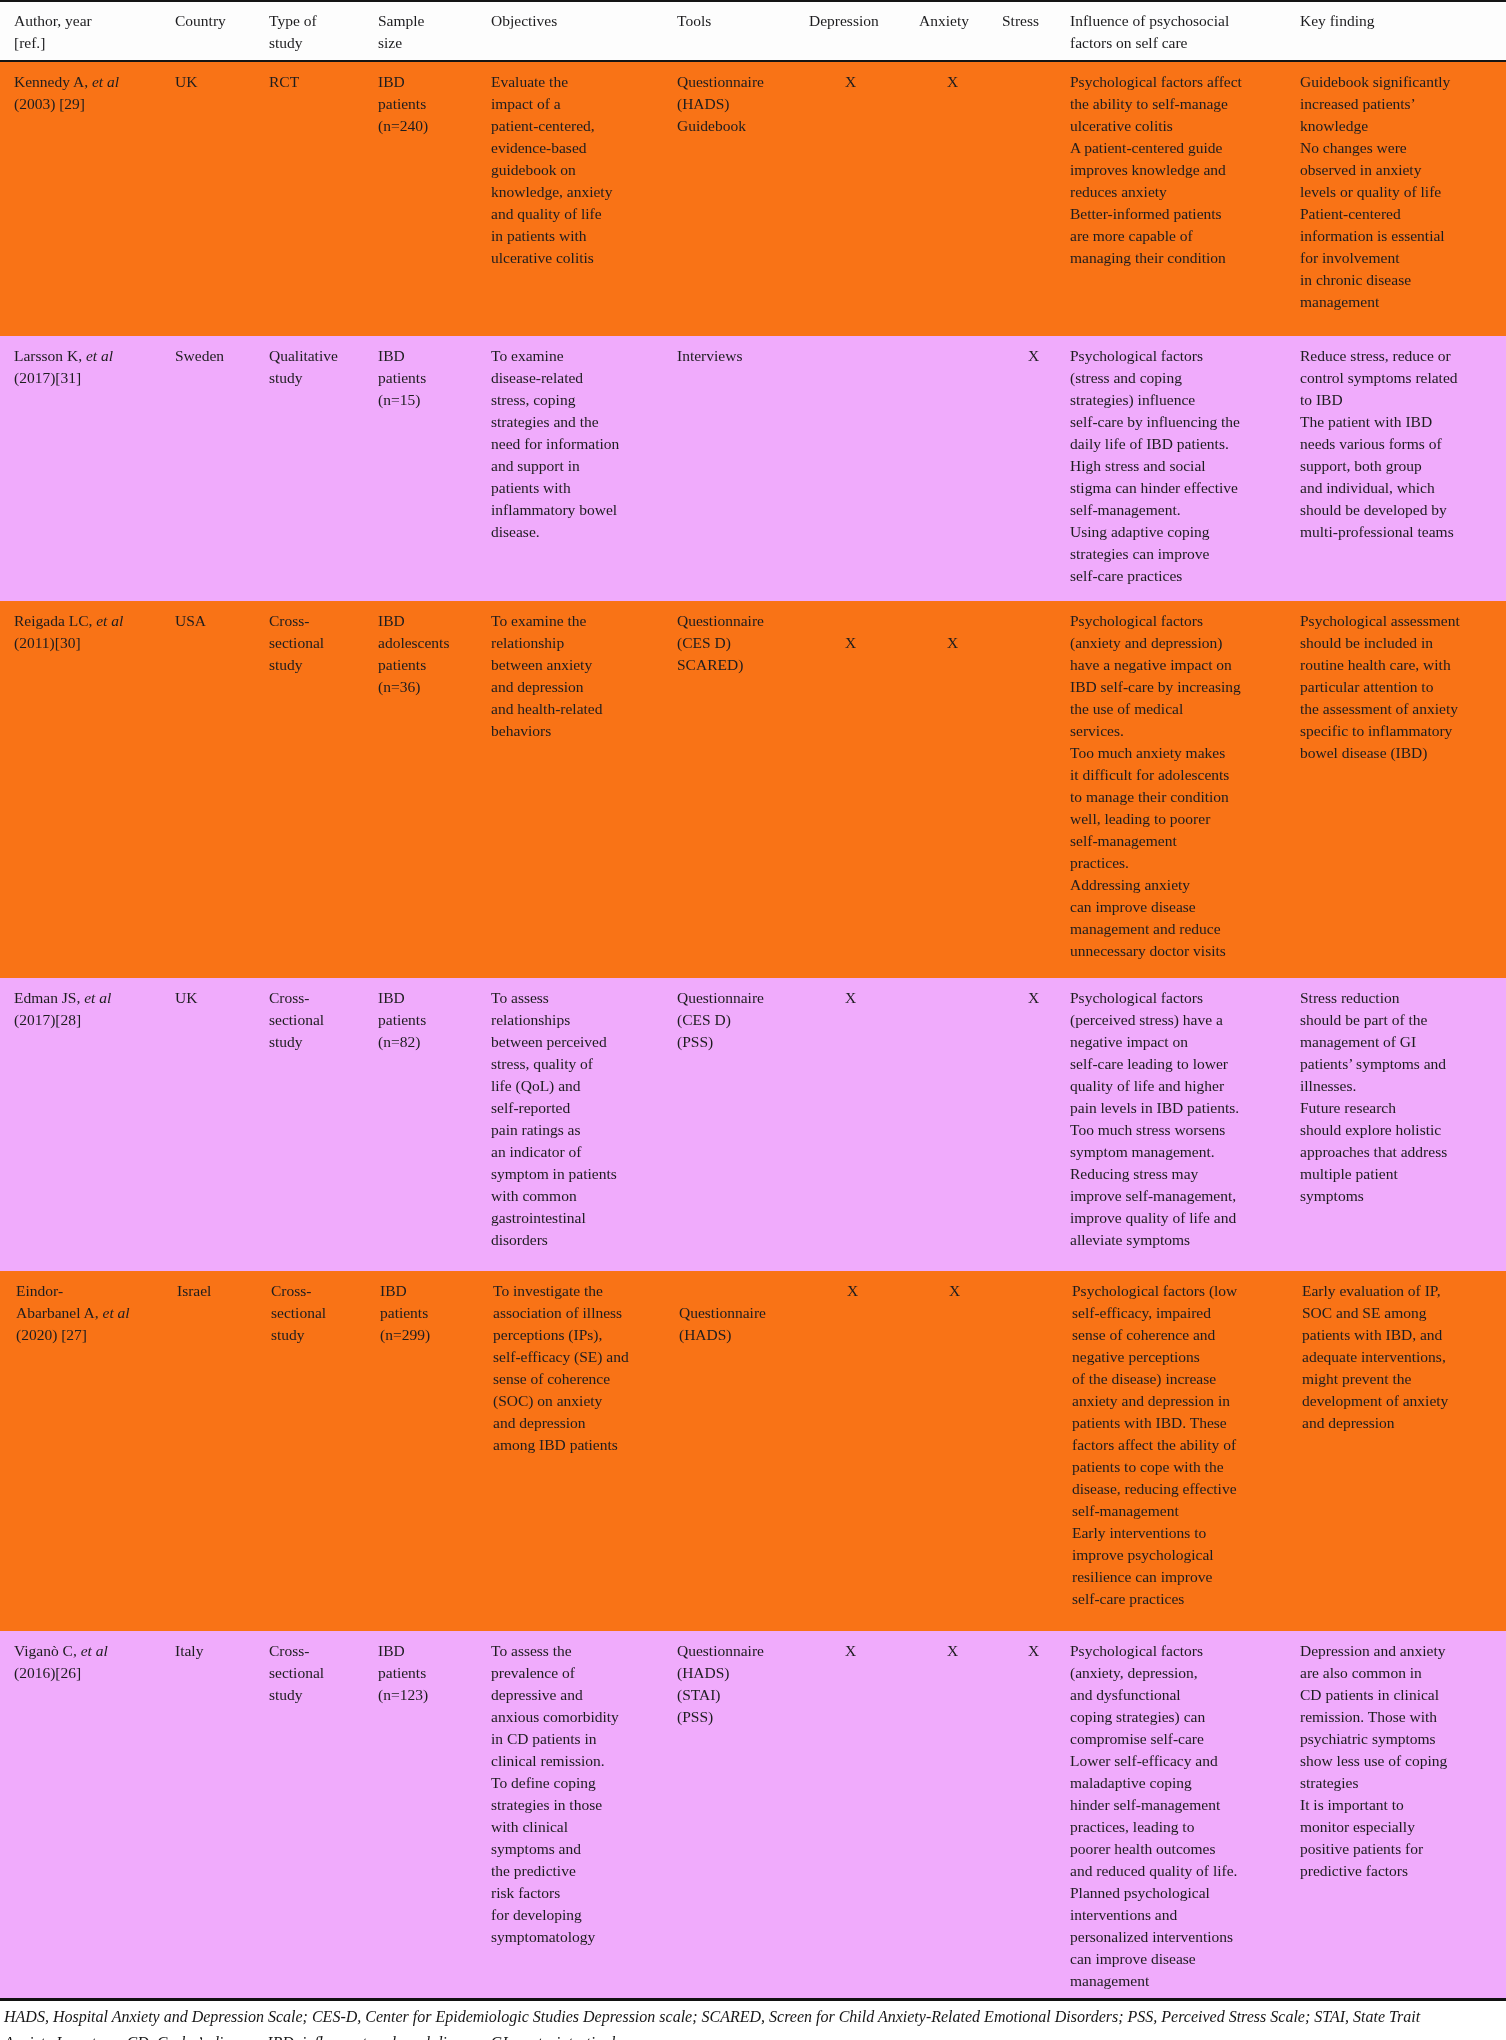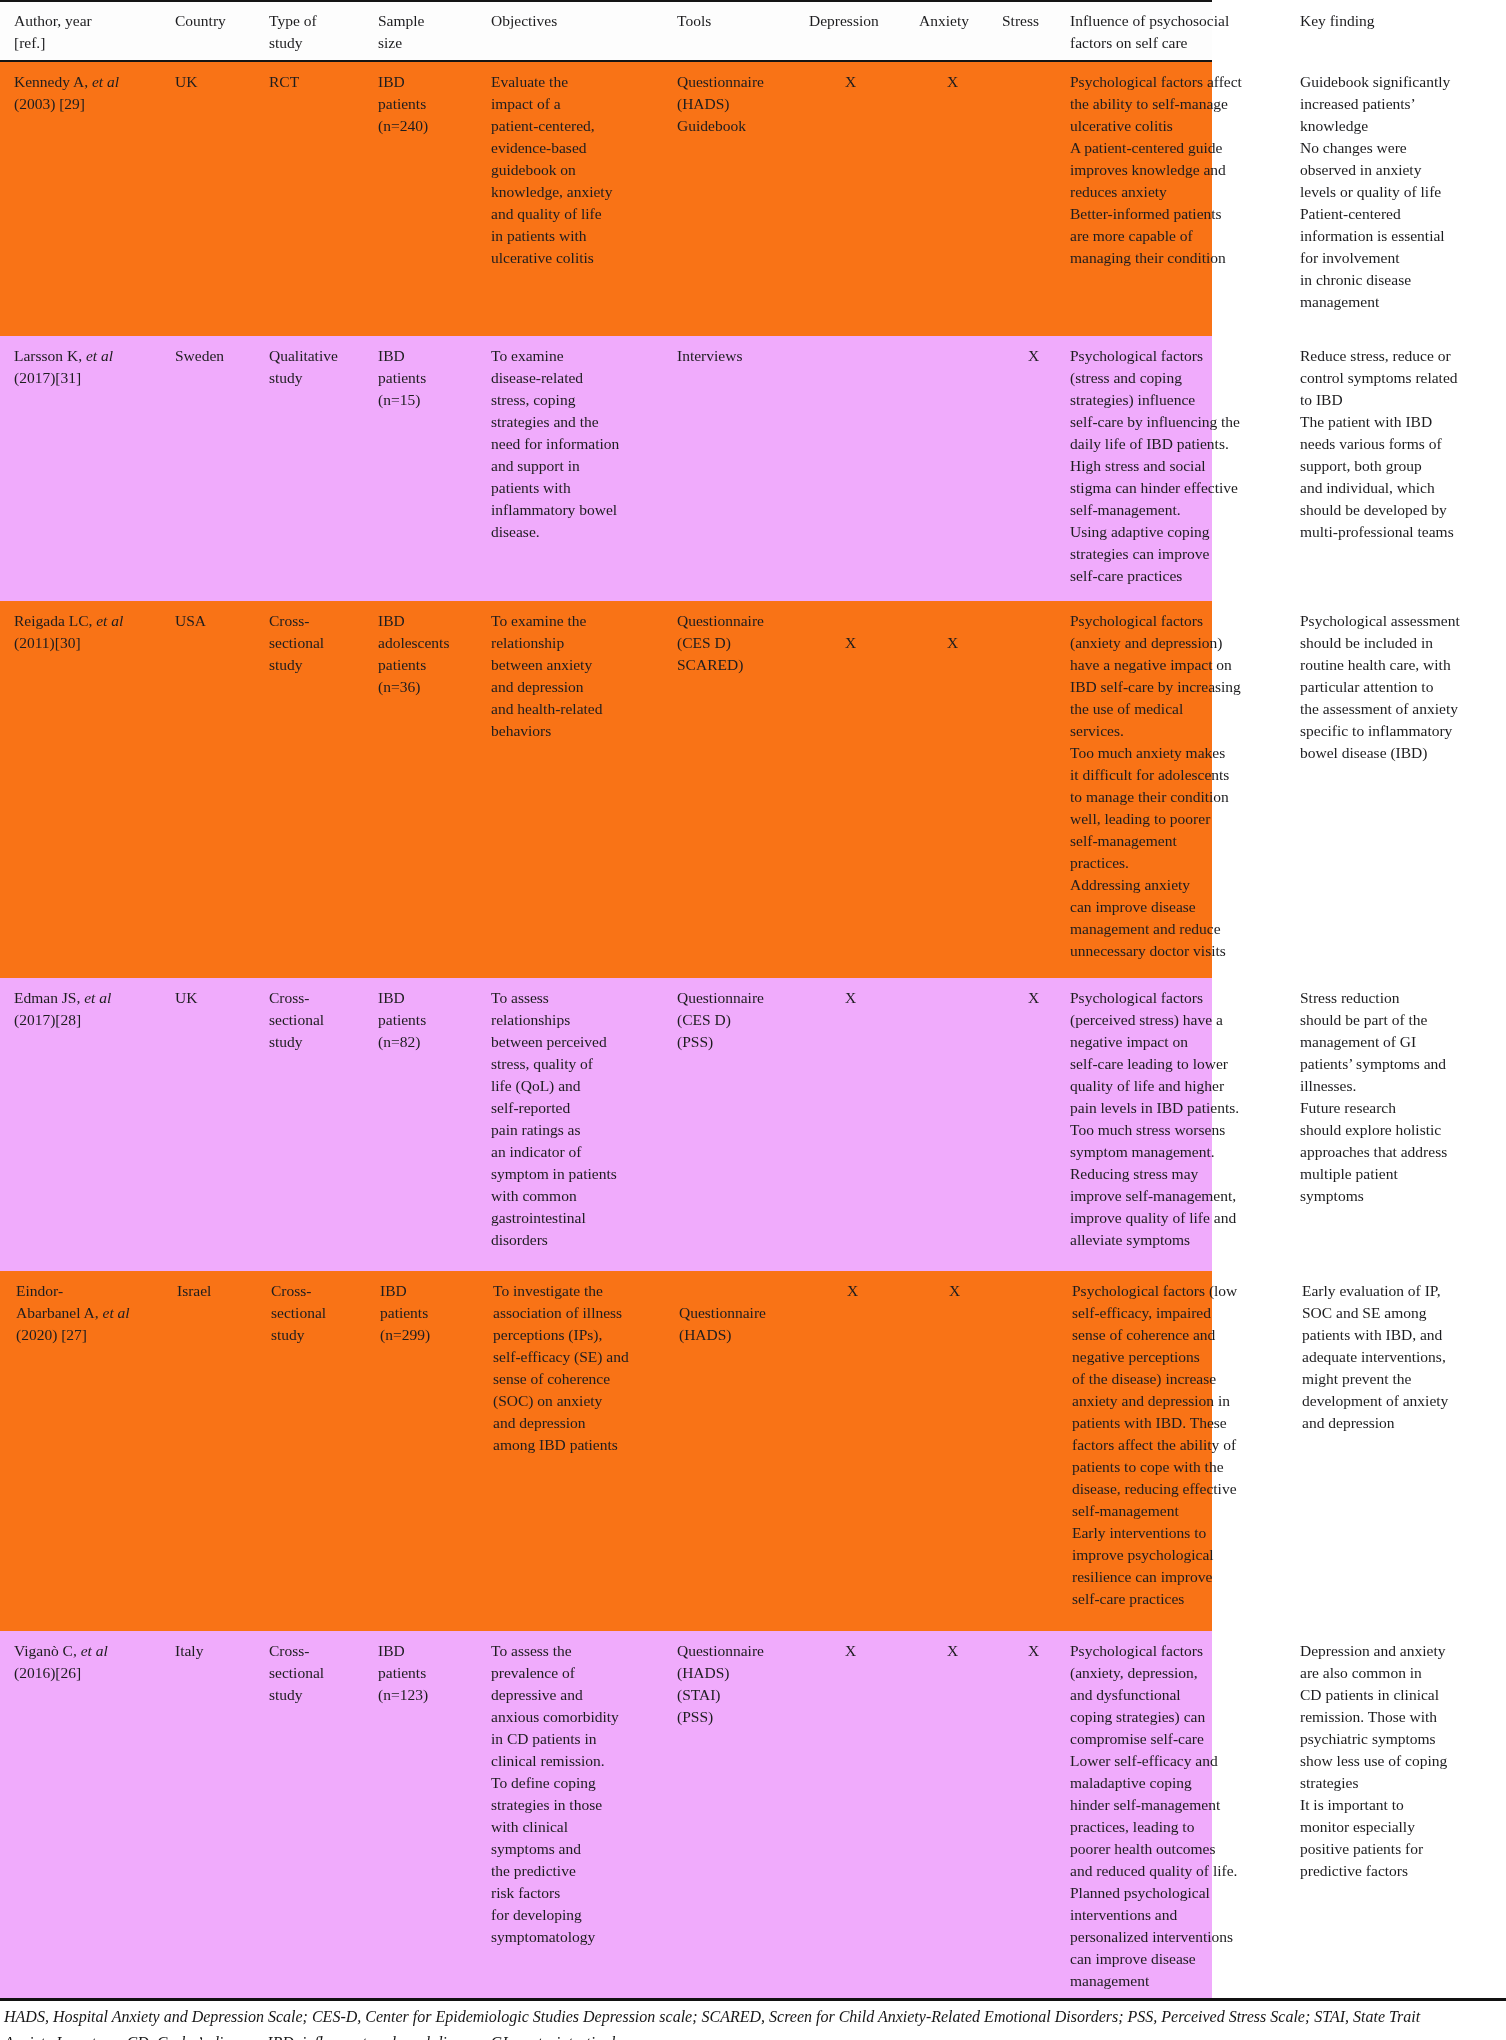--- a/index.html
+++ b/index.html
@@ -1,17 +1,17 @@
 <!DOCTYPE html>
 <html><head>
 <meta charset="utf-8">
 <style>
   html,body{margin:0;padding:0;background:#ffffff;width:1506px;height:2040px;overflow:hidden;}
   body{font-family:"Liberation Serif","DejaVu Serif",serif;color:#1d1d1f;}
-  .table{width:1212px;border-top:2px solid #151515;box-sizing:border-box;}
+  .table{width:1506px;border-top:2px solid #151515;box-sizing:border-box;}
   .row{display:grid;grid-template-columns:161px 94px 109px 113px 186px 132px 110px 83px 68px 230px 192px;
        padding:0 14px 0 14px;box-sizing:border-box;align-items:start;}
   .cell{font-size:15.5px;line-height:22px;white-space:pre-line;padding:9px 10px 6px 0;box-sizing:border-box;}
   .hdr{background:#fdfdfd;border-bottom:2px solid #151515;min-height:60px;}
   .hdr .cell{padding-top:8px;}
   .light{background:#f97316;}
   .dark{background:#f0abfc;}
   .h1{min-height:274px;} .h2{min-height:265px;} .h3{min-height:377px;}
   .h4{min-height:293px;} .h5{min-height:360px;padding-left:16px;} .h6{min-height:362px;}
   .mark-dep{padding-left:36px;}

